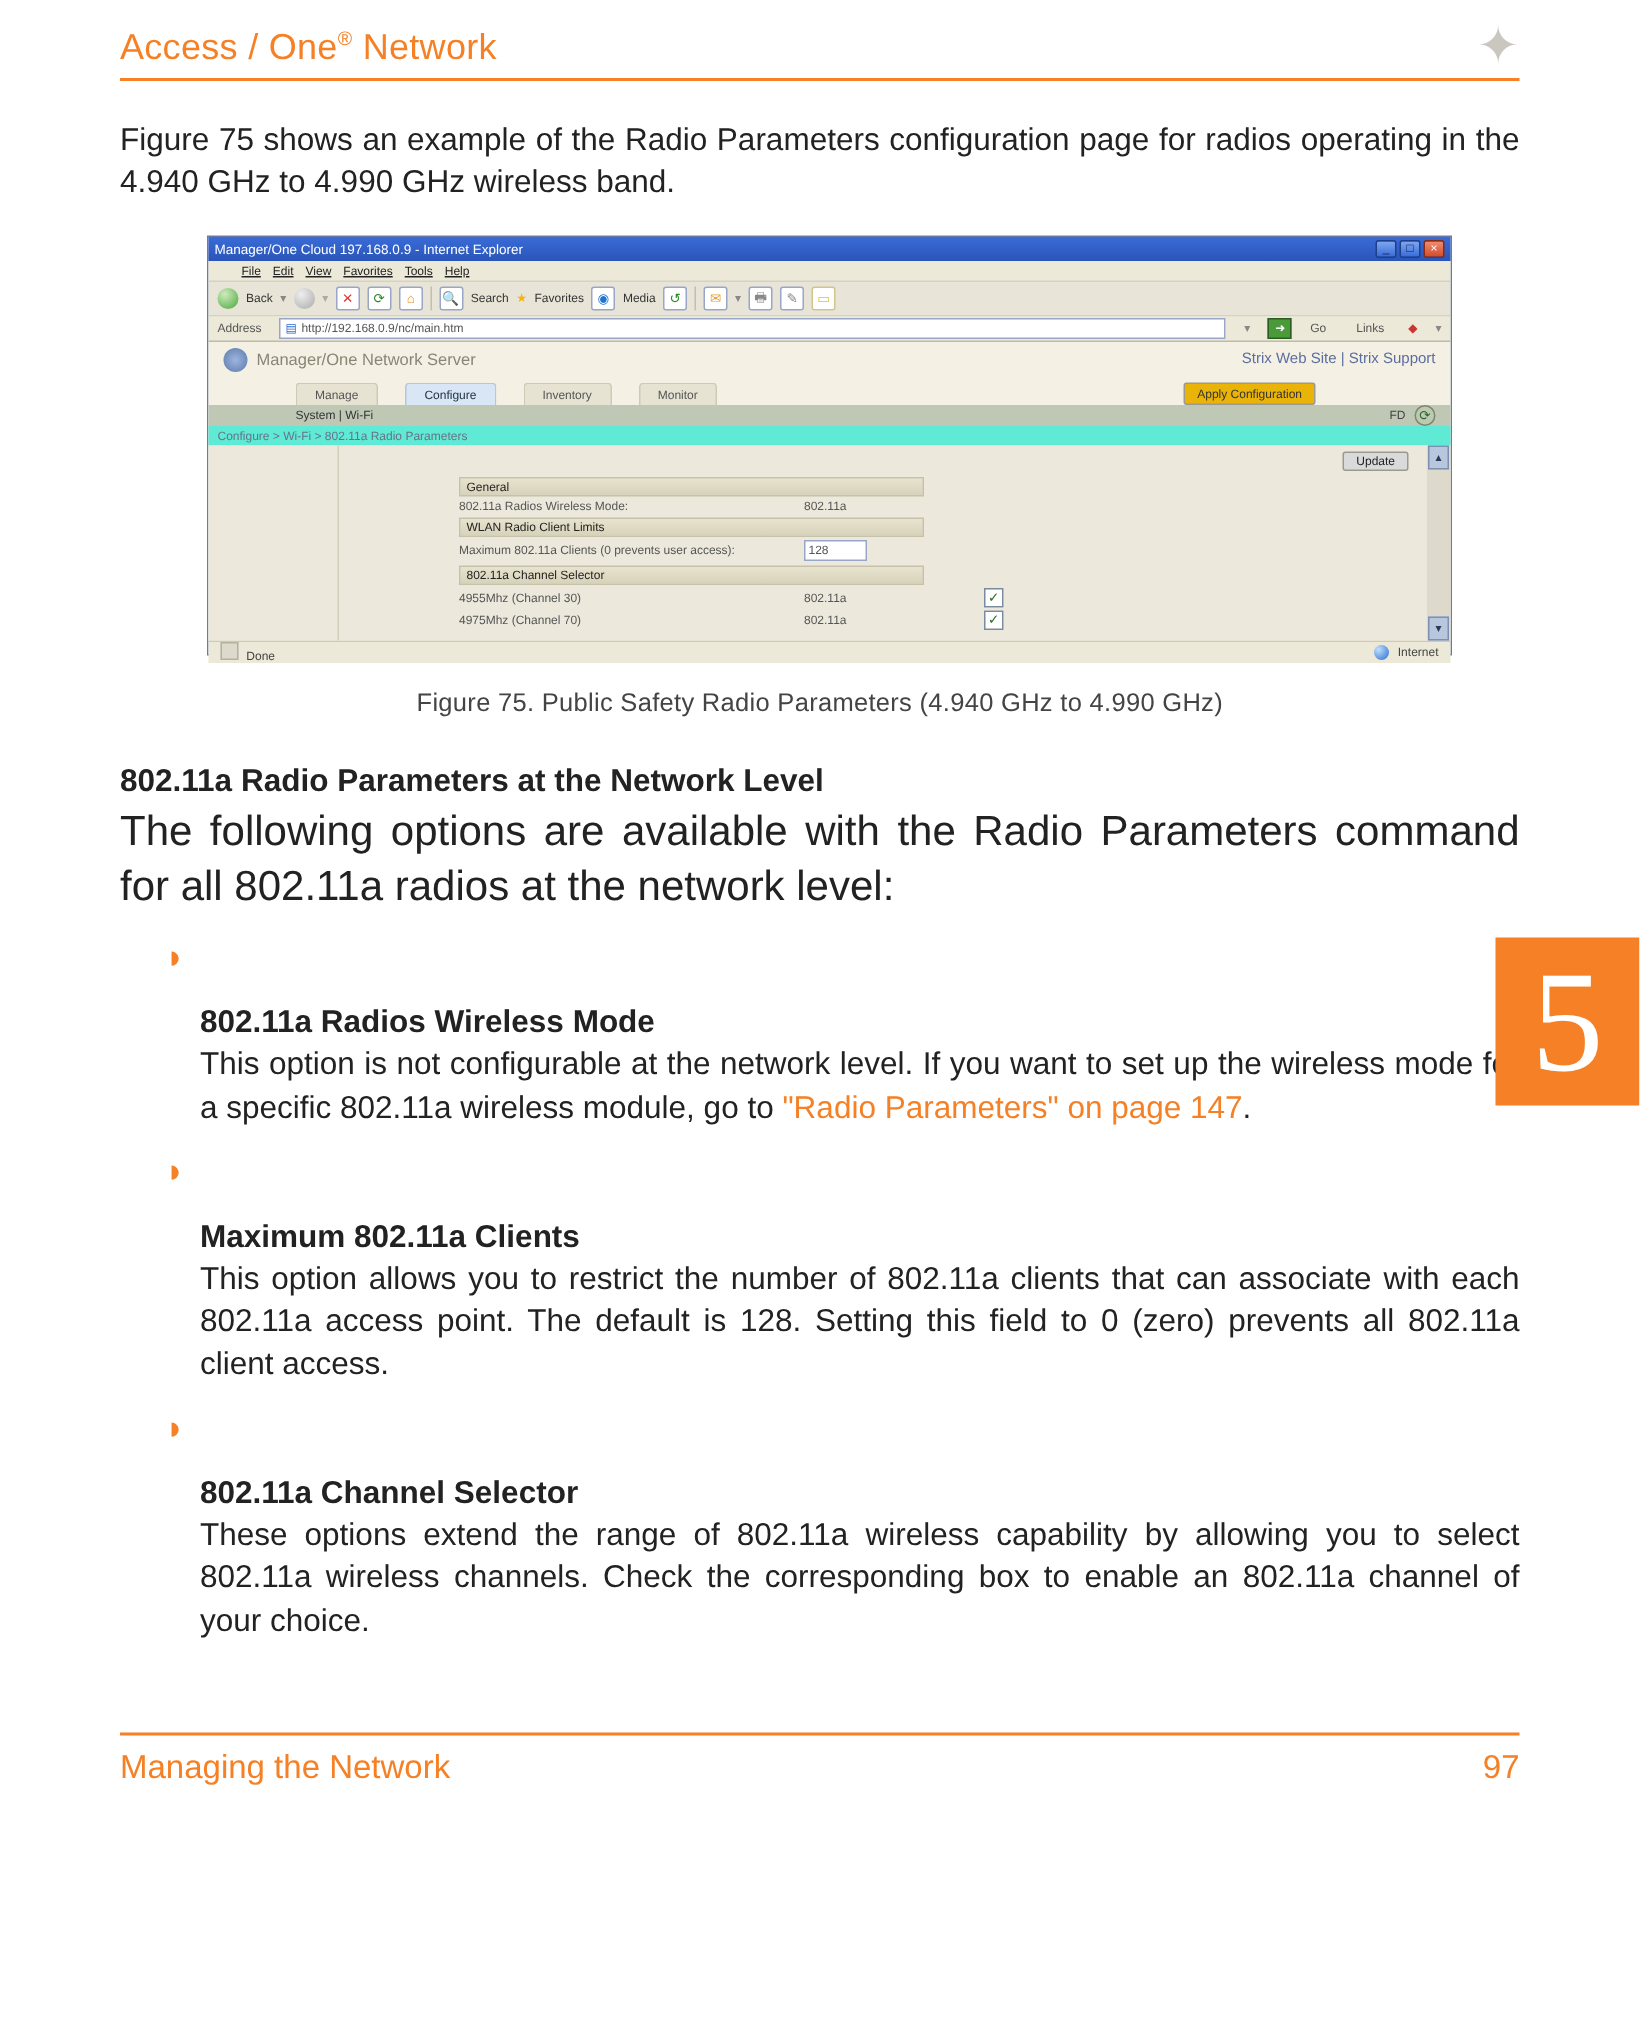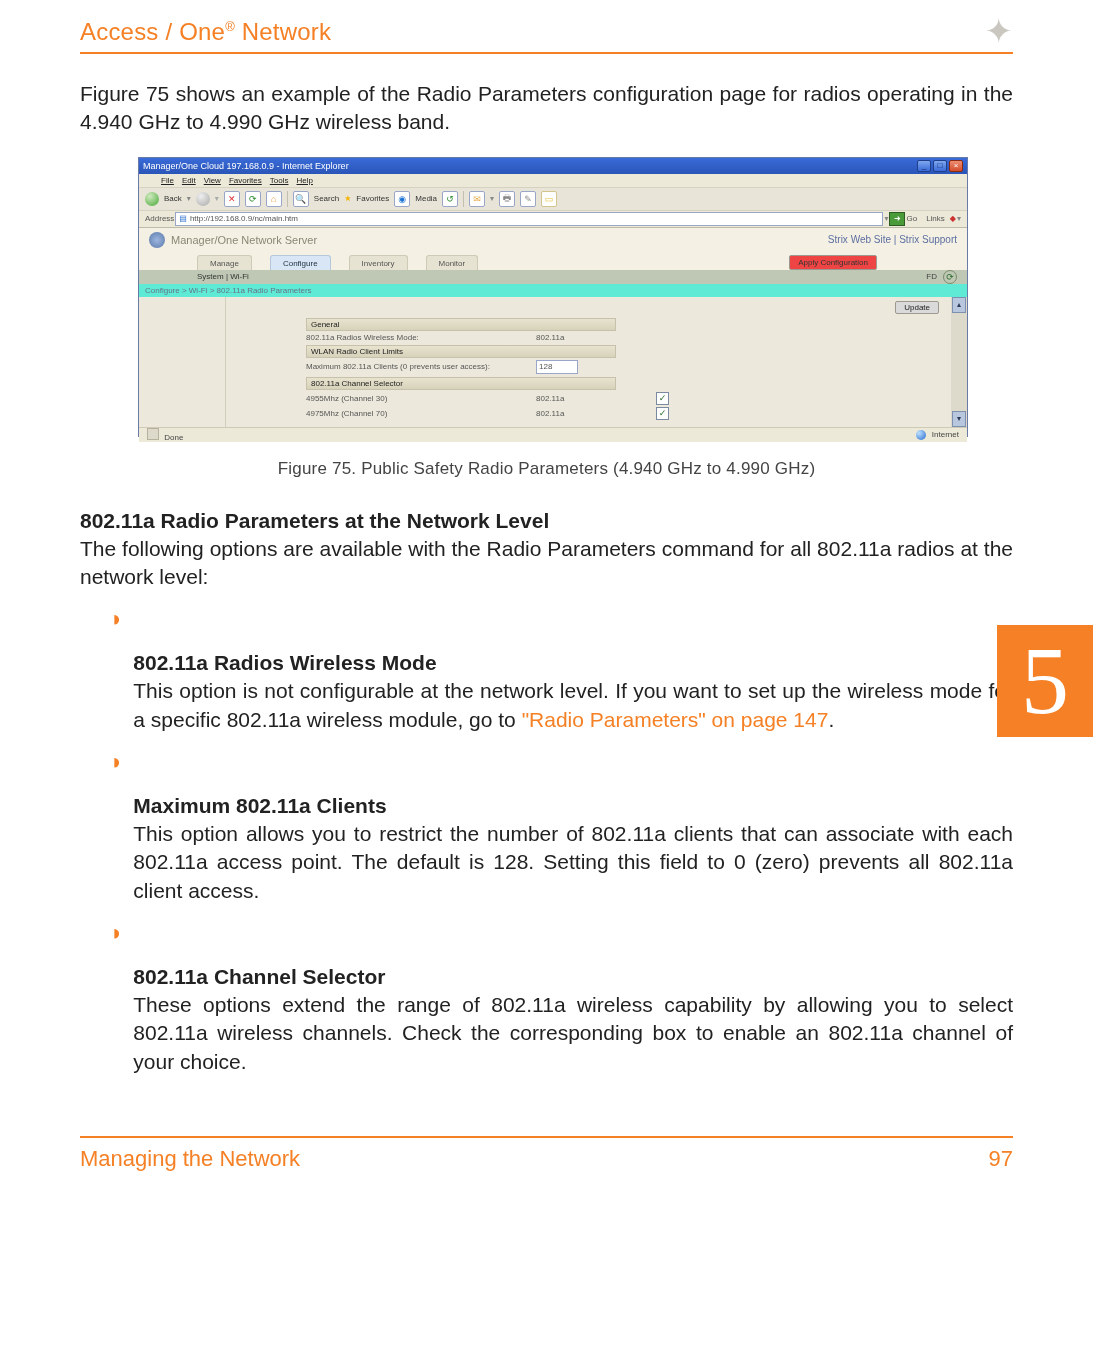--- a/index.html
+++ b/index.html
@@ -128,21 +128,21 @@
   }
   .sqbtn.red   { color:#d33; }
   .sqbtn.green { color:#2a8a2a; }
   .sqbtn.house { color:#e68a1e; }
   .sqbtn.media { color:#1e74d4; }
   .shot-addrbar {
     height: 16px;
     background: #ece9d8;
     display: flex;
     align-items: center;
-    gap: 1px;
+    gap: 12px;
     padding: 0 6px;
     font-size: 8px;
     color: #555;
     border-bottom: 1px solid #bfbba9;
   }
   .shot-addrbar .addrbox {
     flex: 1;
     height: 12px;
     background: #fff;
     border: 1px solid #9aa6c8;
@@ -186,21 +186,21 @@
     border-bottom: none;
     color: #555;
     border-radius: 3px 3px 0 0;
     margin-right: 2px;
   }
   .shot-tabs .tab.active { background:#d8e6f5; border-color:#b6c7db; color:#234; }
   .shot-tabs .spacer { flex:1; }
   .shot-tabs .apply {
     font-size: 8px;
     padding: 2px 8px;
-    background:#ef4444;
+    background:#eab308;
     border:1px solid #9c9a90;
     color:#333;
     border-radius:2px;
     margin-right: 90px;
     margin-top: 40px;
   }
   .shot-subbar {
     height: 14px;
     background: #bec8b4;
     display:flex;
@@ -329,21 +329,21 @@
     letter-spacing: .2px;
   }
 
   
   .subhead {
     font-size: 21px;
     font-weight: bold;
     margin-top: 26px;
   }
   .after-sub {
-    font-size: 21px;
+    font-size: 28px;
     line-height: 1.35;
     text-align: justify;
     margin: 2px 0 14px 0;
   }
   .bullet {
     margin: 14px 0 0 30px;
     display: flex;
   }
   .bullet .marker {
     color: #f58025;

